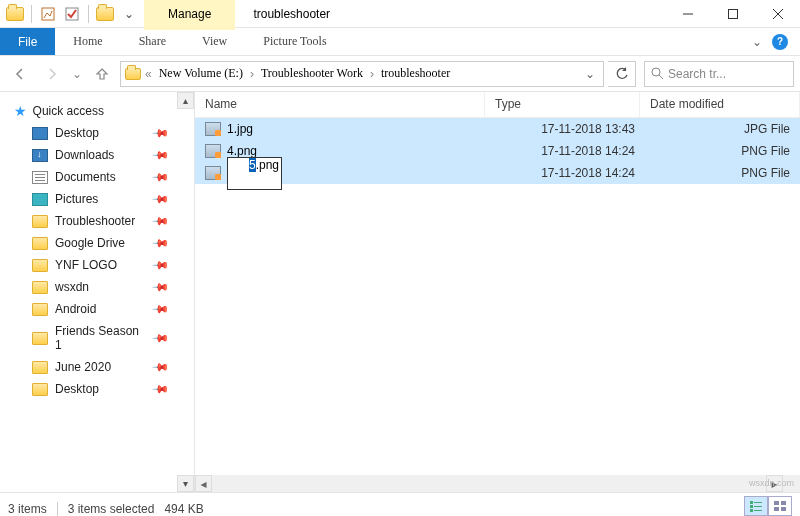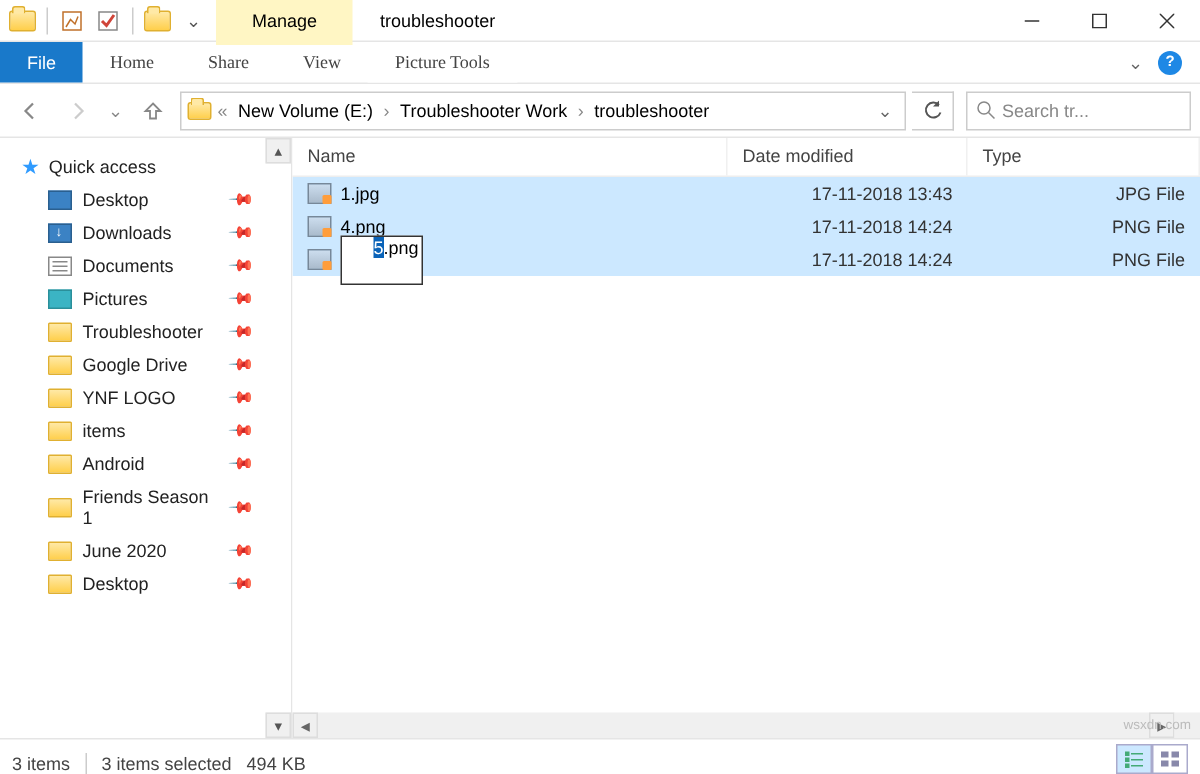--- a/index.html
+++ b/index.html
@@ -24,21 +24,21 @@
   .rtab { padding: 0 18px; display:flex; align-items:center; font-size:12px; color:#444;font-family:Liberation Serif, serif; }
   .rtab.context { background:#fff; }
   .ribbon-right { margin-left:auto; display:flex; align-items:center; gap:10px; padding-right:12px; }
   .help-circle { width:16px; height:16px; border-radius:50%; background:#1e88e5; color:#fff; display:flex; align-items:center; justify-content:center; font-size:10px; font-weight:bold; }
   
   
   .navrow { height: 36px; display:flex; align-items:center; padding: 4px 6px; gap: 4px; border-bottom: 1px solid #e5e5e5; background:#fff; }
   .nav-btn { width:28px; height:28px; display:flex; align-items:center; justify-content:center; color:#999; }
   .addr { flex:1; height:26px; border:1px solid #ccc; display:flex; align-items:center; padding:0 4px; gap:2px; overflow:hidden; }
   .addr .folder-ico { width:16px; height:12px; flex-shrink:0; }
-  .crumb { padding: 0 3px; white-space:nowrap; }
+  .crumb { padding: 0 3px; white-space:nowrap;font-family:Liberation Serif, serif; }
   .crumb-sep { color:#888; padding:0 2px; }
   .addr-drop { margin-left:auto; color:#666; padding:0 4px; }
   .refresh { width:28px; height:26px; border:1px solid #ccc; border-left:none; display:flex; align-items:center; justify-content:center; color:#555; }
   .search { width:150px; height:26px; border:1px solid #ccc; display:flex; align-items:center; padding:0 6px; color:#888; margin-left:4px; }
   .search svg { margin-right:4px; flex-shrink:0; }
   
   
   .body { display:flex; height: calc(516px - 28px - 28px - 36px - 24px); }
   .sidebar { width: 195px; border-right:1px solid #e5e5e5; overflow:hidden; background:#fff; position:relative; }
   .side-scroll-up, .side-scroll-down { position:absolute; right:0; width:17px; height:17px; background:#f0f0f0; display:flex; align-items:center; justify-content:center; color:#555; font-size:10px; border:1px solid #ddd; }
@@ -232,21 +232,21 @@
     <span>Google Drive</span>
     <span class="pin">📌</span>
           </div>
           <div class="side-item">
             <div class="ico-generic ico-folder"></div>
     <span>YNF LOGO</span>
     <span class="pin">📌</span>
           </div>
           <div class="side-item">
             <div class="ico-generic ico-folder"></div>
-    <span>items</span>
+    <span>wsxdn</span>
     <span class="pin">📌</span>
           </div>
           <div class="side-item">
             <div class="ico-generic ico-folder"></div>
     <span>Android</span>
     <span class="pin">📌</span>
           </div>
           <div class="side-item">
             <div class="ico-generic ico-folder"></div>
     <span>Friends Season 1</span>
@@ -262,22 +262,22 @@
     <span>Desktop</span>
     <span class="pin">📌</span>
           </div>
         </div>
     </div>
     <div class="side-scroll-down">▾</div>
   </div>
   <div class="content">
     <div class="cols">
       <div class="col name">Name</div>
+      <div class="col type">Type</div>
       <div class="col date">Date modified</div>
-      <div class="col type">Type</div>
     </div>
     <div class="rows" id="file-rows">
         <div class="row sel">
     <div class="cell name-cell">
             <div class="file-ico"></div>
             <span>1.jpg</span>
           </div>
     <div class="cell date-cell">17-11-2018 13:43</div>
     <div class="cell type-cell">JPG File</div>
         </div>

